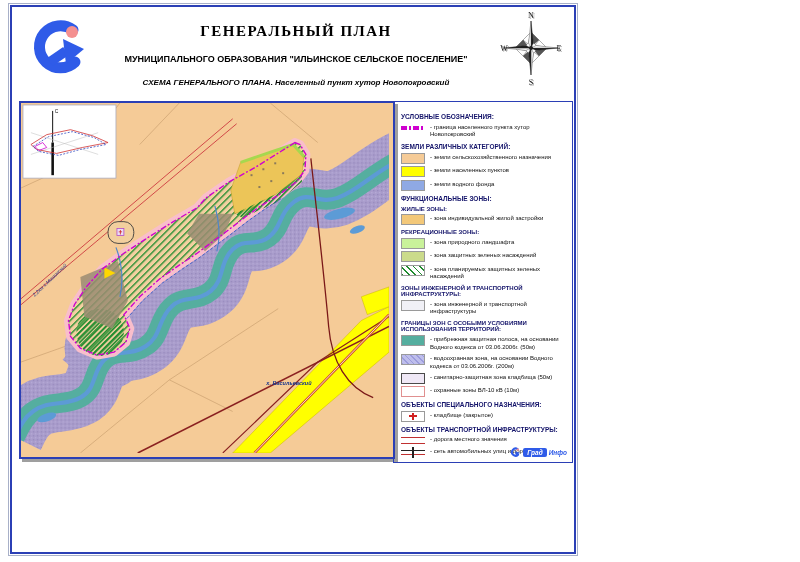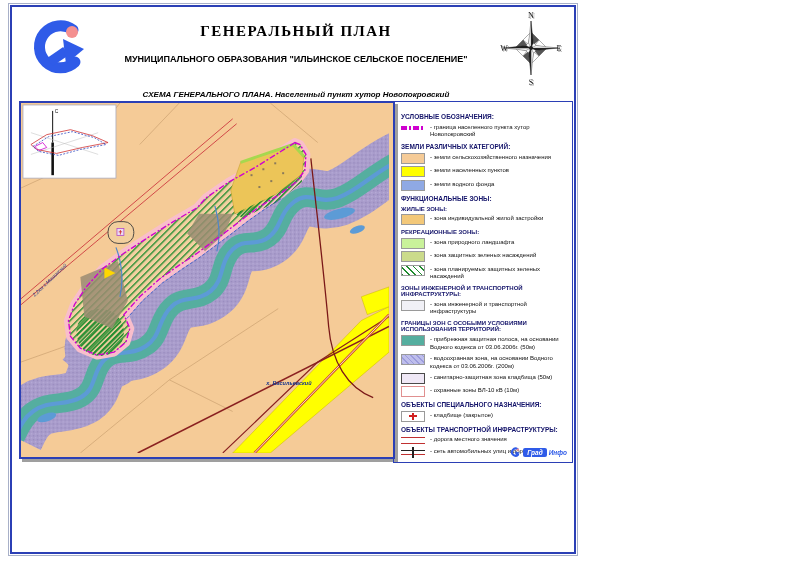--- a/index.html
+++ b/index.html
@@ -4,21 +4,21 @@
 <style>
   html,body{margin:0;padding:0;background:#fff;width:800px;height:562px;font-family:"Liberation Sans",sans-serif;position:relative;overflow:hidden}
   .sheet{position:absolute;left:10px;top:5px;width:566px;height:549px;background:#fff;border:2px solid #2B3FB5;outline:1px solid #A8B0C8;outline-offset:1px;box-sizing:border-box}
   .hdr-logo{position:absolute;left:16px;top:10px;width:64px;height:64px}
   .compass{position:absolute;right:12px;top:2px;width:62px;height:78px}
   .compass text{font-family:"Liberation Serif",serif;font-size:8px;fill:#1a1a1a;text-shadow:1.2px 1.2px 0 #9a9a9a}
   .hdr-text{position:absolute;left:92px;right:86px;top:10px;text-align:center}
   .region{font-weight:bold;font-size:8px;color:#1B2C78;letter-spacing:.4px}
   .plan-title{margin-top:6px;font-family:"Liberation Serif",serif;font-weight:bold;font-size:15px;letter-spacing:1.5px;color:#000}
   .subtitle{margin-top:14px;font-size:9px;font-weight:bold;color:#000}
-  .scheme{margin-top:26px;font-size:8px;font-weight:bold;font-style:italic;color:#000}
+  .scheme{margin-top:14px;font-size:8px;font-weight:bold;font-style:italic;color:#000}
   .map-panel{position:absolute;left:7px;top:94px;width:372px;height:354px;border:2px solid #2B3FB5;box-shadow:3px 3px 0 rgba(80,80,80,.55);background:#F5CB97;overflow:hidden}
   .map-panel svg{display:block}
   .legend-panel{position:absolute;left:381px;top:94px;width:180px;height:362px;border:1px solid #2B3FB5;padding:7px 4px 4px 7px;box-sizing:border-box}
   .lhead{font-weight:bold;font-size:6.5px;color:#14146A;margin:4px 0 2px}
   .lhead.sub{font-size:6px}
   .lrow{display:flex;gap:5px;margin:2.5px 0;align-items:flex-start}
   .lbl{font-size:6px;line-height:1.3;color:#101010;padding-top:1px}
   .sw{width:24px;min-width:24px;height:11px;border:1px solid #9a9a9a;box-sizing:border-box}
   .sw-boundary{border:none;height:4px;margin-top:3px;background:repeating-linear-gradient(90deg,#CF00CF 0 6px,transparent 6px 8px,#CF00CF 8px 10px,transparent 10px 12px)}
   .sw-agri{background:#F5CB97}

